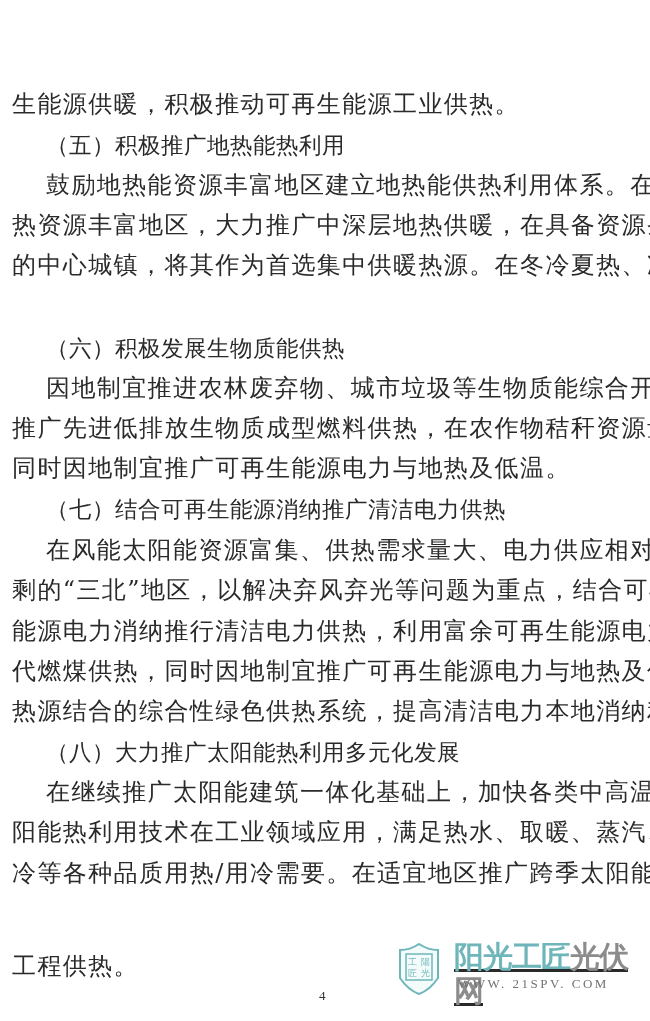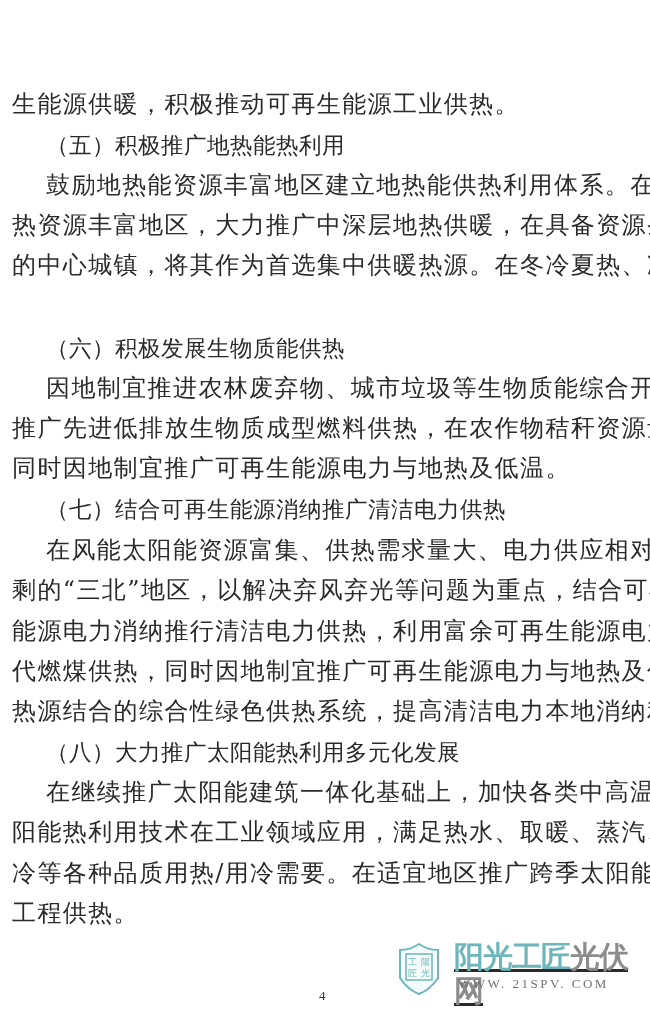--- a/index.html
+++ b/index.html
@@ -55,21 +55,21 @@
   <div class="line indent" style="top:536px">在风能太阳能资源富集、供热需求量大、电力供应相对过</div>
   <div class="line" style="top:576px">剩的“三北”地区，以解决弃风弃光等问题为重点，结合可再生</div>
   <div class="line" style="top:617px">能源电力消纳推行清洁电力供热，利用富余可再生能源电力替</div>
   <div class="line" style="top:657px">代燃煤供热，同时因地制宜推广可再生能源电力与地热及低温</div>
   <div class="line" style="top:697px">热源结合的综合性绿色供热系统，提高清洁电力本地消纳利用。</div>
 
   <div class="line heading" style="top:738px">（八）大力推广太阳能热利用多元化发展</div>
   <div class="line indent" style="top:778px">在继续推广太阳能建筑一体化基础上，加快各类中高温太</div>
   <div class="line" style="top:818px">阳能热利用技术在工业领域应用，满足热水、取暖、蒸汽、制</div>
   <div class="line" style="top:859px">冷等各种品质用热/用冷需要。在适宜地区推广跨季太阳能蓄热</div>
-  <div class="line" style="top:899px">工程供热。</div>
+  <div class="line" style="top:952px">工程供热。</div>
 
   <div class="pagenum">4</div>
 
   <div class="wm">
     <svg class="shield" viewBox="0 0 46 54">
       <path d="M4 8 Q14 8 23 2 Q32 8 42 8 L42 36 Q34 48 23 52 Q12 48 4 36 Z" fill="#f4fbfb" stroke="#6fb6bb" stroke-width="2"></path>
       <rect x="10" y="12" width="26" height="26" fill="none" stroke="#6fb6bb" stroke-width="1.5"></rect>
       <text x="16.5" y="23" font-size="9" fill="#6fb6bb" text-anchor="middle" font-family="DejaVu Sans, sans-serif">工</text>
       <text x="29.5" y="23" font-size="9" fill="#6fb6bb" text-anchor="middle" font-family="DejaVu Sans, sans-serif">陽</text>
       <text x="16.5" y="34" font-size="9" fill="#6fb6bb" text-anchor="middle" font-family="DejaVu Sans, sans-serif">匠</text>

